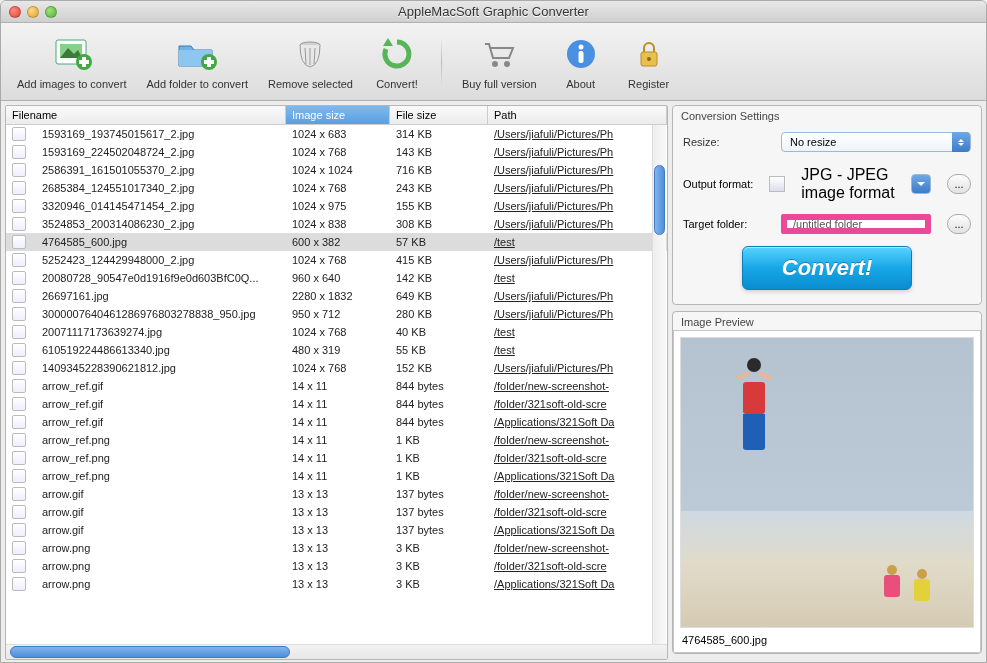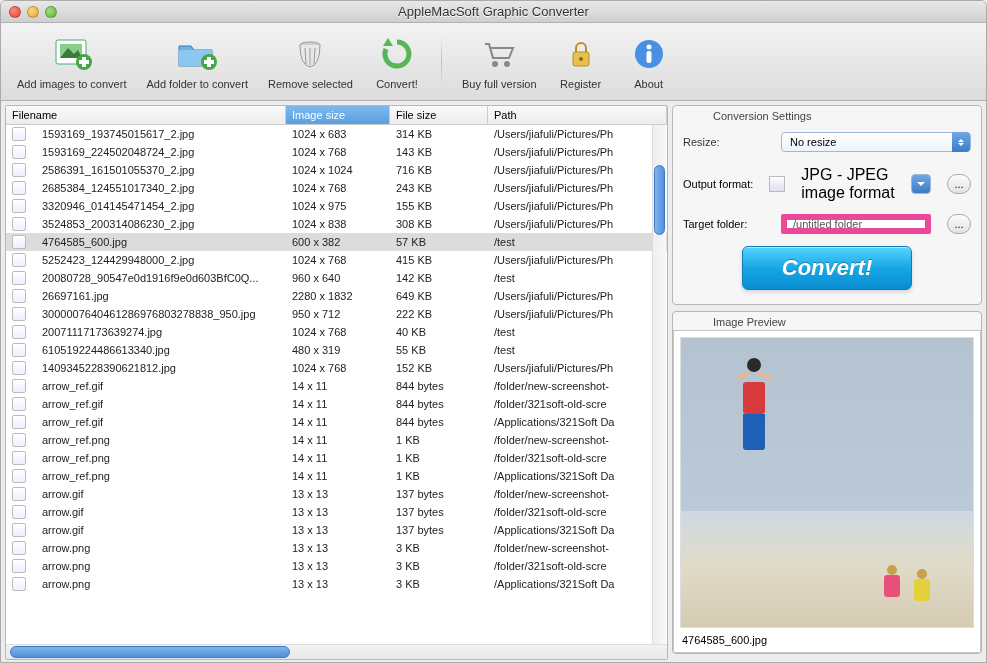--- a/index.html
+++ b/index.html
@@ -41,32 +41,32 @@
 .tb-btn { text-align:center; min-width:60px; padding:4px 6px; cursor:default; }
 .tb-btn .ic { width:44px; height:40px; margin:0 auto 4px; display:flex; align-items:center; justify-content:center; }
 .tb-btn .lbl { font-size:11px; color:#333; white-space:nowrap; }
 .tb-sep { width:1px; height:50px; background:linear-gradient(transparent,#bbb,transparent); margin:0 6px; }
 
 .content { display:flex; height: calc(663px - 22px - 78px); }
 .left { flex:1; min-width:0; background:#fff; border:1px solid #b6b6b6; margin:4px; border-radius:2px; display:flex; flex-direction:column; }
 .right { width:310px; display:flex; flex-direction:column; margin:4px 4px 4px 0; }
 
 .panel { border:1px solid #b6b6b6; border-radius:4px; background:#f6f6f6; margin-bottom:6px; }
-.panel-title { font-size:11px; color:#444; padding:4px 8px 2px;margin-left:32px; }
+.panel-title { font-size:11px; color:#444; padding:4px 8px 2px; }
 .panel-body { padding:8px 10px; }
 
 .thead { display:flex; background:linear-gradient(#fafafa,#ececec); border-bottom:1px solid #ccc; height:19px; align-items:center; font-size:11px; }
 .thead .col { padding:0 6px; border-right:1px solid #ccc; height:100%; display:flex; align-items:center; }
 .thead .sorted { background:linear-gradient(#7fb9ec,#5a9fe0); color:#fff; }
 .col-fn{width:280px;} .col-is{width:104px;} .col-fs{width:98px;} .col-pt{flex:1;}
 
 .tbody { flex:1; overflow:hidden; position:relative; background:#fff; }
 .row { display:flex; height:18px; align-items:center; padding:0; font-size:11px; color:#222; }
 .row .cell { padding:0 6px; overflow:hidden; white-space:nowrap; text-overflow:ellipsis; }
-.row .c-fn{width:280px; display:flex; align-items:center; gap:16px;} .row .c-is{width:104px;} .row .c-fs{width:98px;} .row .c-pt{flex:1;}
+.row .c-fn{width:280px; display:flex; align-items:center; gap:16px;} .row .c-is{width:104px;} .row .c-fs{width:98px;} .row .c-pt{flex:1;text-decoration:underline;}
 .row.selected { background:#dcdcdc; }
 .file-ico { width:14px; height:14px; border:1px solid #bbb; border-radius:2px; background:linear-gradient(#fff,#eef); flex:none; }
 
 .vscroll { position:absolute; right:1px; top:0; bottom:0; width:14px; background:linear-gradient(90deg,#eee,#f8f8f8); border-left:1px solid #ddd; }
 .vthumb { position:absolute; left:1px; right:1px; top:40px; height:70px; border-radius:7px; background:linear-gradient(90deg,#82b4ed,#4f8fda); border:1px solid #3d7ac4;}
 
 .hscroll { height:15px; background:linear-gradient(#f2f2f2,#e8e8e8); border-top:1px solid #ddd; position:relative; }
 .hthumb { position:absolute; left:4px; top:1px; height:12px; width:280px; border-radius:6px; background:linear-gradient(#82b4ed,#4f8fda); border:1px solid #3d7ac4;}
 
 .form-row { display:flex; align-items:center; margin-bottom:14px; gap:8px; }
@@ -174,36 +174,36 @@
           <path d="M4 8 h4 l4 14 h16 l4 -10 h-22" fill="none" stroke="#888" stroke-width="2"></path>
           <circle cx="14" cy="28" r="3" fill="#888"></circle>
           <circle cx="26" cy="28" r="3" fill="#888"></circle>
         </svg>
     </div>
     <div class="lbl">Buy full version</div>
   </div>
   <div class="tb-btn">
     <div class="ic">
       <svg width="36" height="36" viewBox="0 0 36 36">
+          <circle cx="18" cy="18" r="14" fill="#4a90e2"></circle>
+          <circle cx="18" cy="11" r="2.5" fill="#fff"></circle>
+          <rect x="15.5" y="15" width="5" height="12" rx="2" fill="#fff"></rect>
+        </svg>
+    </div>
+    <div class="lbl">About</div>
+  </div>
+  <div class="tb-btn">
+    <div class="ic">
+      <svg width="36" height="36" viewBox="0 0 36 36">
           <rect x="10" y="16" width="16" height="14" rx="2" fill="#e8c050" stroke="#b89020"></rect>
           <path d="M13 16 v-4 a5 5 0 0 1 10 0 v4" fill="none" stroke="#b89020" stroke-width="2"></path>
           <circle cx="18" cy="23" r="2" fill="#8a6a10"></circle>
         </svg>
     </div>
     <div class="lbl">Register</div>
-  </div>
-  <div class="tb-btn">
-    <div class="ic">
-      <svg width="36" height="36" viewBox="0 0 36 36">
-          <circle cx="18" cy="18" r="14" fill="#4a90e2"></circle>
-          <circle cx="18" cy="11" r="2.5" fill="#fff"></circle>
-          <rect x="15.5" y="15" width="5" height="12" rx="2" fill="#fff"></rect>
-        </svg>
-    </div>
-    <div class="lbl">About</div>
   </div>
 </div>
 
 <div class="content">
   <div class="left">
     <div class="thead">
       <div class="col col-fn">Filename</div>
       <div class="col col-is sorted">Image size</div>
       <div class="col col-fs">File size</div>
       <div class="col col-pt">Path</div>
@@ -298,21 +298,21 @@
           <div class="cell c-is">2280 x 1832</div>
           <div class="cell c-fs">649 KB</div>
           <div class="cell c-pt">/Users/jiafuli/Pictures/Ph</div>
         </div>
         <div class="row">
           <div class="cell c-fn">
             <span class="file-ico"></span>
             <span>3000007640461286976803278838_950.jpg</span>
           </div>
           <div class="cell c-is">950 x 712</div>
-          <div class="cell c-fs">222 KB</div>
+          <div class="cell c-fs">280 KB</div>
           <div class="cell c-pt">/Users/jiafuli/Pictures/Ph</div>
         </div>
         <div class="row">
           <div class="cell c-fn">
             <span class="file-ico"></span>
             <span>20071117173639274.jpg</span>
           </div>
           <div class="cell c-is">1024 x 768</div>
           <div class="cell c-fs">40 KB</div>
           <div class="cell c-pt">/test</div>

